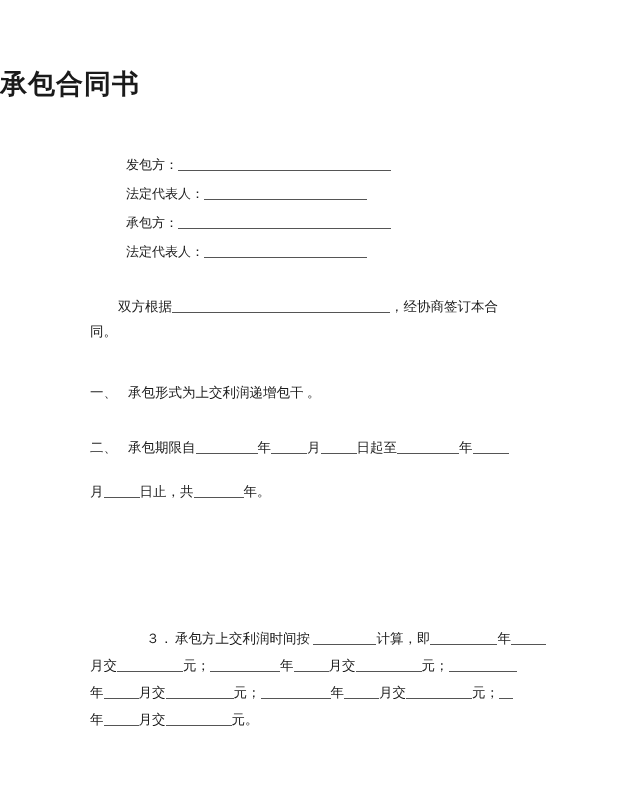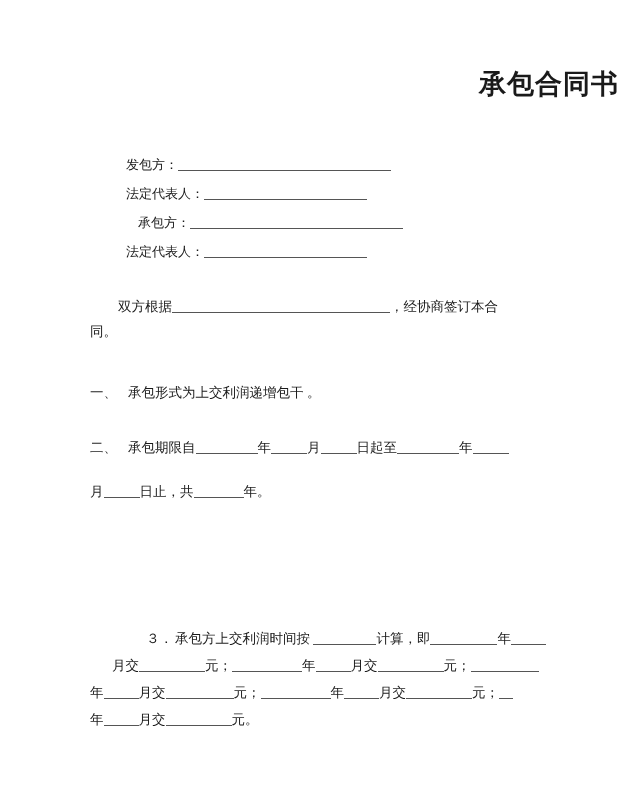--- a/index.html
+++ b/index.html
@@ -21,21 +21,21 @@
     inset: 0;
     background: #ffffff;
   }
 
   
   .doc-title {
     position: absolute;
     top: 68px;
     left: 0;
     width: 619px;
-    text-align: right;
+    text-align: left;
     font-size: 27px;
     font-weight: bold;
     letter-spacing: 1px;
     line-height: 1.2;
     font-family: "Liberation Serif", "DejaVu Serif", serif;
   }
 
   
   .rule {
     display: inline-block;
@@ -88,21 +88,21 @@
   <div class="doc-title">承包合同书</div>
 
   <div class="party-row" style="top:155px;">
     <span class="label">发包方：</span><span class="rule" style="width:213px;"></span>
   </div>
 
   <div class="party-row" style="top:184px;">
     <span class="label">法定代表人：</span><span class="rule" style="width:163px;"></span>
   </div>
 
-  <div class="party-row" style="top:213px;margin-left:12px;">
+  <div class="party-row" style="top:213px;">
     <span class="label">承包方：</span><span class="rule" style="width:213px;"></span>
   </div>
 
   <div class="party-row" style="top:242px;">
     <span class="label">法定代表人：</span><span class="rule" style="width:163px;"></span>
   </div>
 
   <div class="para-line indent-1" style="top:297px;">
     <span>双方根据</span><span class="rule" style="width:218px;"></span><span>，经协商签订本合</span>
   </div>
@@ -121,21 +121,21 @@
     <span>月</span><span class="rule" style="width:36px;"></span><span>日止，共</span><span class="rule" style="width:50px;"></span><span>年。</span>
   </div>
 
 
 
 
   <div class="para-line indent-2" style="top:629px;">
     <span class="item-num">３．</span><span>承包方上交利润时间按 </span><span class="rule" style="width:63px;"></span><span>计算，即</span><span class="rule" style="width:67px;"></span><span>年</span><span class="rule" style="width:35px;"></span>
   </div>
 
-  <div class="para-line indent-0" style="top:656px;margin-left:22px;">
+  <div class="para-line indent-0" style="top:656px;">
     <span>月交</span><span class="rule" style="width:66px;"></span><span>元；</span><span class="rule" style="width:70px;"></span><span>年</span><span class="rule" style="width:35px;"></span><span>月交</span><span class="rule" style="width:66px;"></span><span>元；</span><span class="rule" style="width:68px;"></span>
   </div>
 
   <div class="para-line indent-0" style="top:683px;">
     <span>年</span><span class="rule" style="width:35px;"></span><span>月交</span><span class="rule" style="width:68px;"></span><span>元；</span><span class="rule" style="width:70px;"></span><span>年</span><span class="rule" style="width:35px;"></span><span>月交</span><span class="rule" style="width:66px;"></span><span>元；</span><span class="rule" style="width:14px;"></span>
   </div>
 
   <div class="para-line indent-0" style="top:710px;font-family:Liberation Serif, serif;">
     <span>年</span><span class="rule" style="width:35px;"></span><span>月交</span><span class="rule" style="width:66px;"></span><span>元。</span>
   </div>

